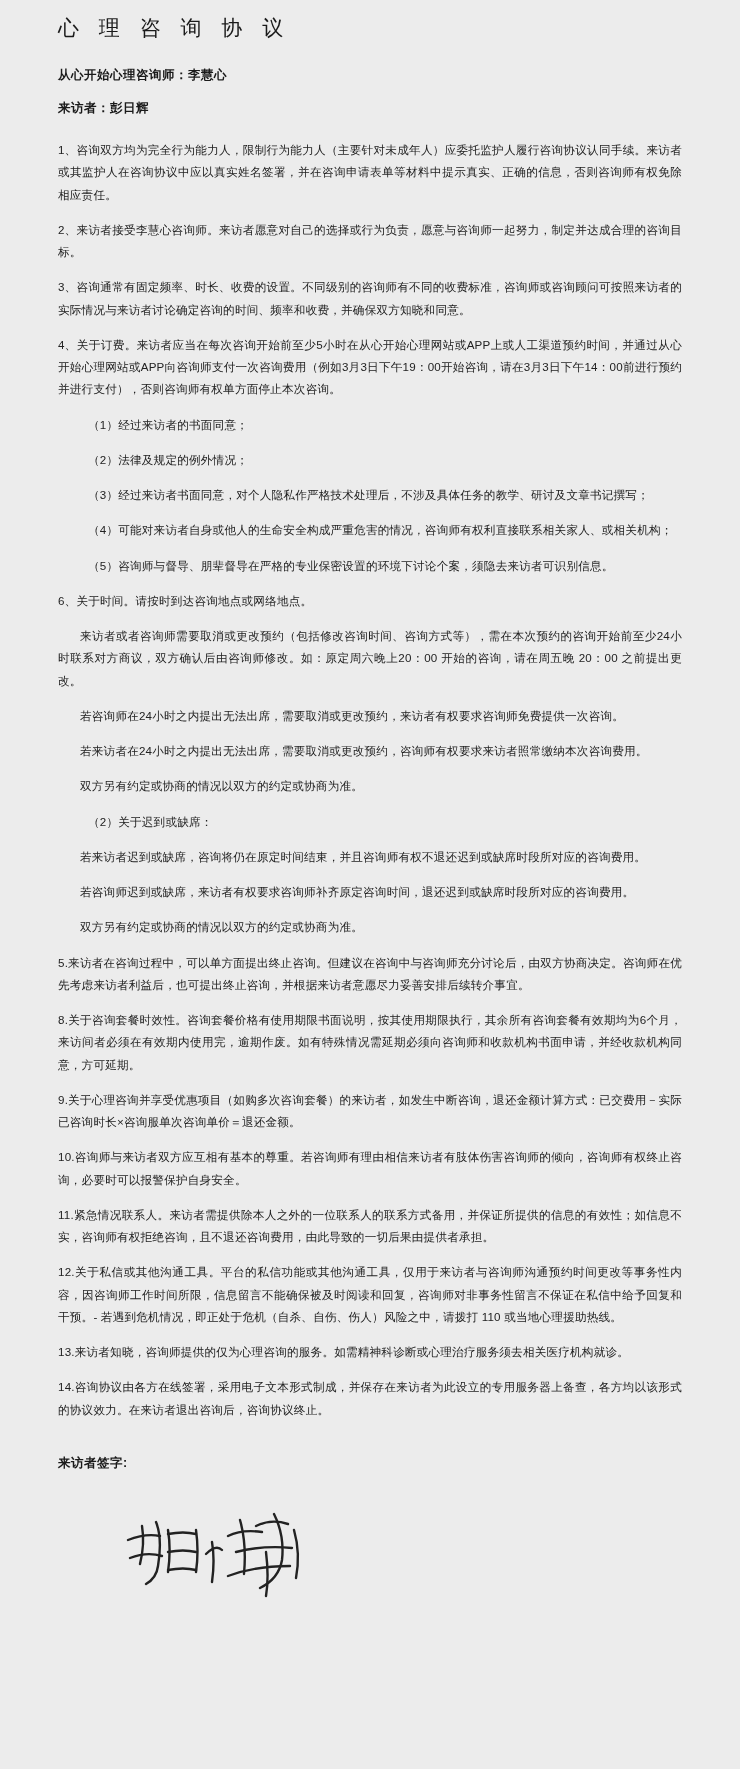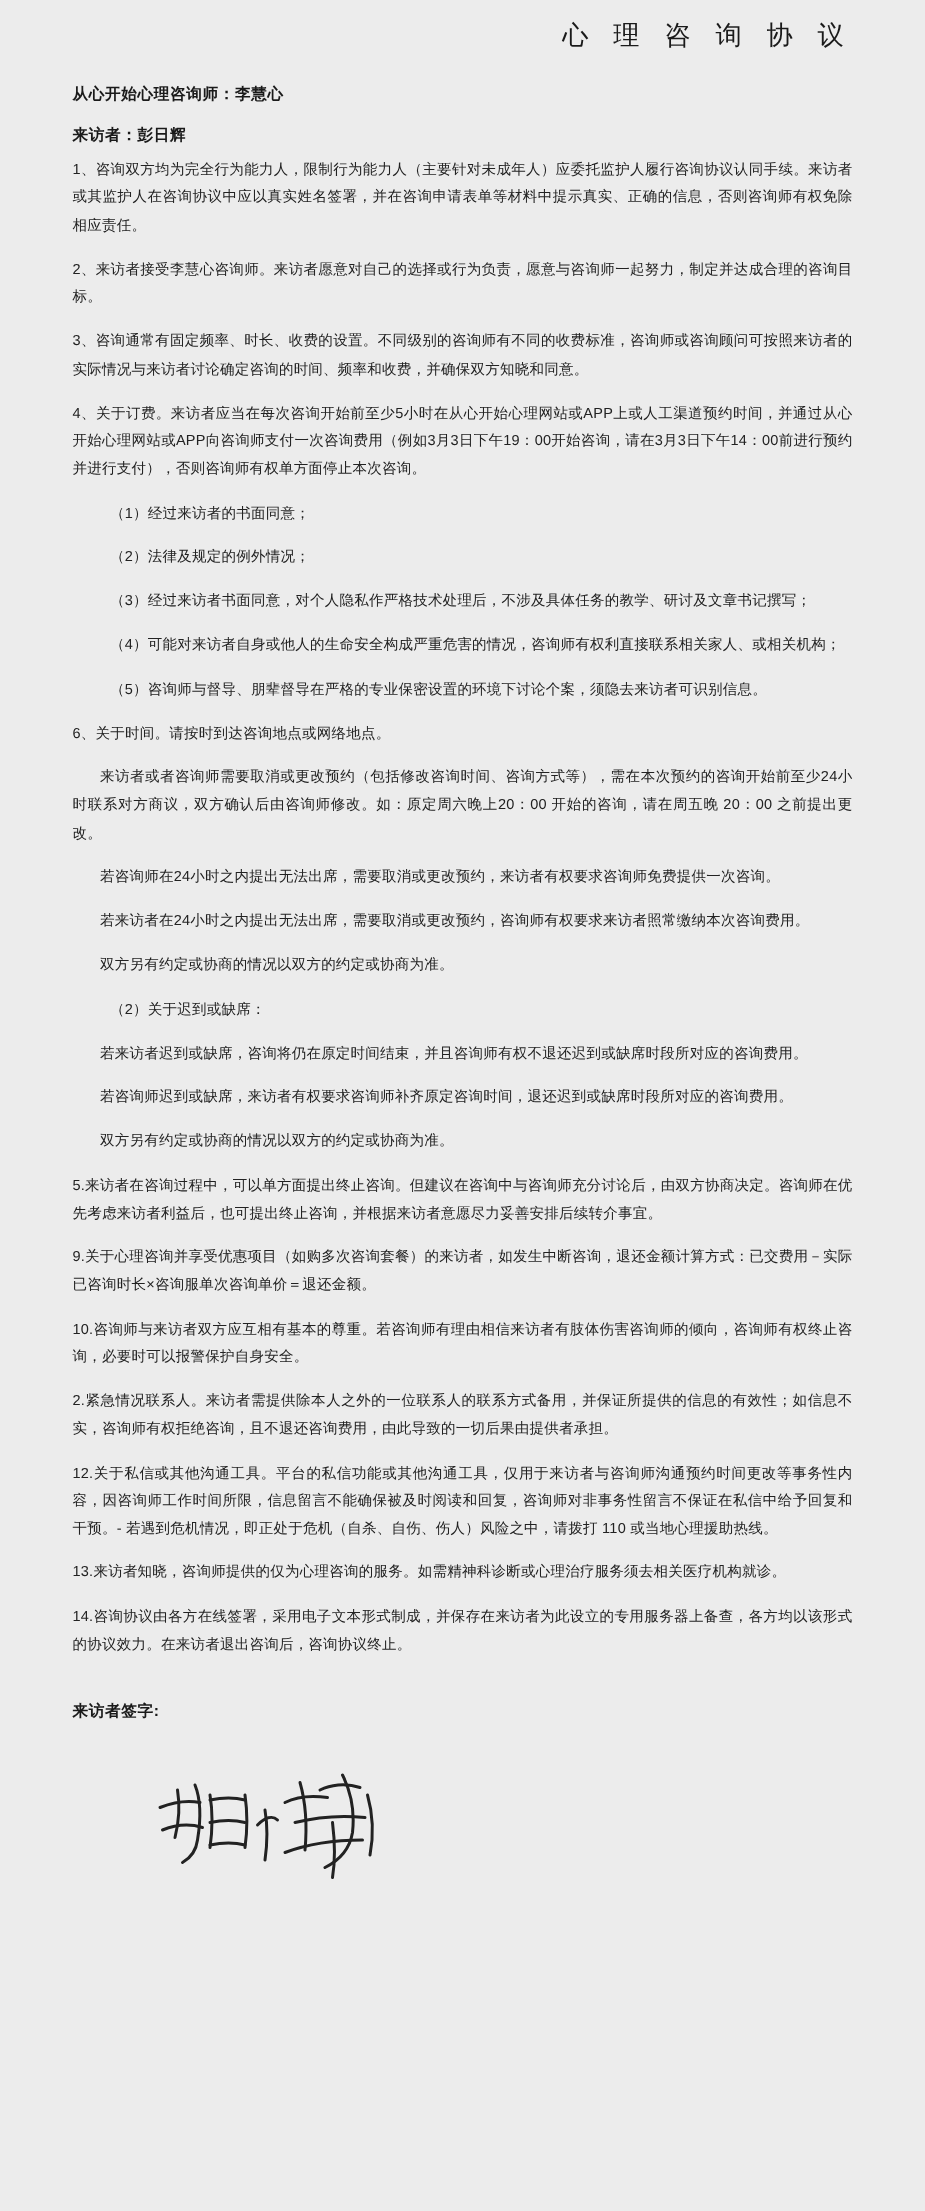--- a/index.html
+++ b/index.html
@@ -13,21 +13,21 @@
   .page {
     width: 740px;
     min-height: 1769px;
     margin: 0 auto;
     background: #ececec;
     box-sizing: border-box;
     padding: 0 58px;
     position: relative;
   }
   .doc-title {
-    text-align: right;
+    text-align: left;
     font-size: 21px;
     letter-spacing: 7px;
     color: #1a1a1a;
     padding-top: 14px;
     padding-bottom: 6px;
     font-weight: normal;
     margin: 0;
   }
   .title-rule {
     height: 1px;
@@ -35,21 +35,21 @@
     margin: 0 0 18px 0;
   }
   .meta-line {
     font-size: 12.5px;
     font-weight: bold;
     color: #1a1a1a;
     margin: 0 0 16px 0;
     letter-spacing: 0.5px;
   }
   .meta-line.second {
-    margin-bottom: 8px;
+    margin-bottom: 22px;
     font-family: Liberation Serif, serif;
   }
   p.clause {
     font-size: 11.6px;
     line-height: 1.92;
     color: #222;
     margin: 0 0 13px 0;
     text-align: justify;
     letter-spacing: 0.2px;
   }
@@ -104,23 +104,24 @@
   <p class="clause indent2">若咨询师在24小时之内提出无法出席，需要取消或更改预约，来访者有权要求咨询师免费提供一次咨询。</p>
   <p class="clause indent2">若来访者在24小时之内提出无法出席，需要取消或更改预约，咨询师有权要求来访者照常缴纳本次咨询费用。</p>
   <p class="clause indent2">双方另有约定或协商的情况以双方的约定或协商为准。</p>
 
   <p class="clause subitem">（2）关于迟到或缺席：</p>
   <p class="clause indent2">若来访者迟到或缺席，咨询将仍在原定时间结束，并且咨询师有权不退还迟到或缺席时段所对应的咨询费用。</p>
   <p class="clause indent2">若咨询师迟到或缺席，来访者有权要求咨询师补齐原定咨询时间，退还迟到或缺席时段所对应的咨询费用。</p>
   <p class="clause indent2">双方另有约定或协商的情况以双方的约定或协商为准。</p>
 
   <p class="clause">5.来访者在咨询过程中，可以单方面提出终止咨询。但建议在咨询中与咨询师充分讨论后，由双方协商决定。咨询师在优先考虑来访者利益后，也可提出终止咨询，并根据来访者意愿尽力妥善安排后续转介事宜。</p>
+  <p class="clause">8.关于咨询套餐时效性。咨询套餐价格有使用期限书面说明，按其使用期限执行，其余所有咨询套餐有效期均为6个月，来访间者必须在有效期内使用完，逾期作废。如有特殊情况需延期必须向咨询师和收款机构书面申请，并经收款机构同意，方可延期。</p>
   <p class="clause">9.关于心理咨询并享受优惠项目（如购多次咨询套餐）的来访者，如发生中断咨询，退还金额计算方式：已交费用－实际已咨询时长×咨询服单次咨询单价＝退还金额。</p>
   <p class="clause">10.咨询师与来访者双方应互相有基本的尊重。若咨询师有理由相信来访者有肢体伤害咨询师的倾向，咨询师有权终止咨询，必要时可以报警保护自身安全。</p>
-  <p class="clause">2.紧急情况联系人。来访者需提供除本人之外的一位联系人的联系方式备用，并保证所提供的信息的有效性；如信息不实，咨询师有权拒绝咨询，且不退还咨询费用，由此导致的一切后果由提供者承担。</p>
+  <p class="clause">11.紧急情况联系人。来访者需提供除本人之外的一位联系人的联系方式备用，并保证所提供的信息的有效性；如信息不实，咨询师有权拒绝咨询，且不退还咨询费用，由此导致的一切后果由提供者承担。</p>
   <p class="clause">12.关于私信或其他沟通工具。平台的私信功能或其他沟通工具，仅用于来访者与咨询师沟通预约时间更改等事务性内容，因咨询师工作时间所限，信息留言不能确保被及时阅读和回复，咨询师对非事务性留言不保证在私信中给予回复和干预。- 若遇到危机情况，即正处于危机（自杀、自伤、伤人）风险之中，请拨打 110 或当地心理援助热线。</p>
   <p class="clause">13.来访者知晓，咨询师提供的仅为心理咨询的服务。如需精神科诊断或心理治疗服务须去相关医疗机构就诊。</p>
   <p class="clause">14.咨询协议由各方在线签署，采用电子文本形式制成，并保存在来访者为此设立的专用服务器上备查，各方均以该形式的协议效力。在来访者退出咨询后，咨询协议终止。</p>
 
   <div class="sign-label">来访者签字:</div>
 
   <div class="signature-area">
     <svg class="signature-svg" width="220" height="120" viewBox="0 0 220 120">
       <g fill="none" stroke="#222" stroke-width="2.4" stroke-linecap="round" stroke-linejoin="round">
         <path d="M12,44 C22,40 34,38 44,40"></path>

